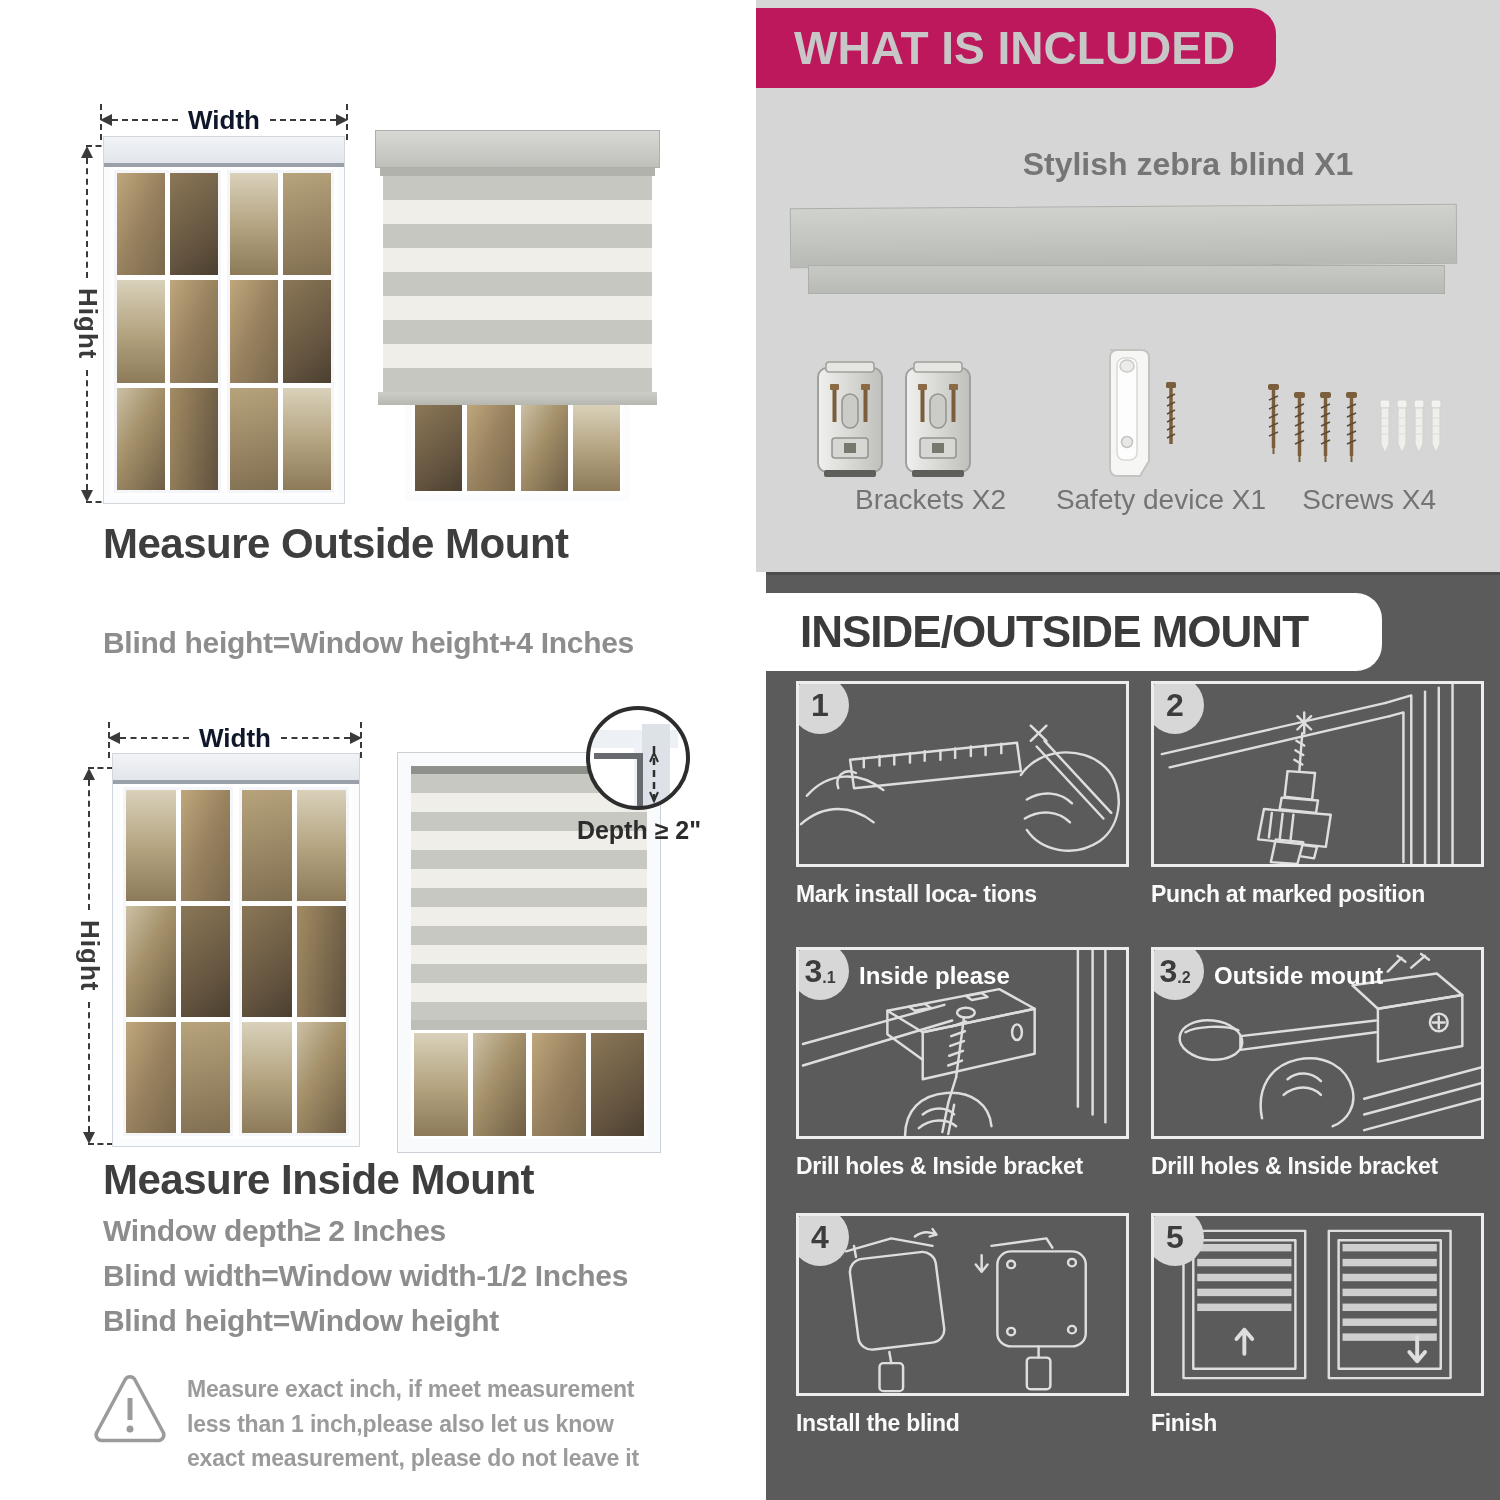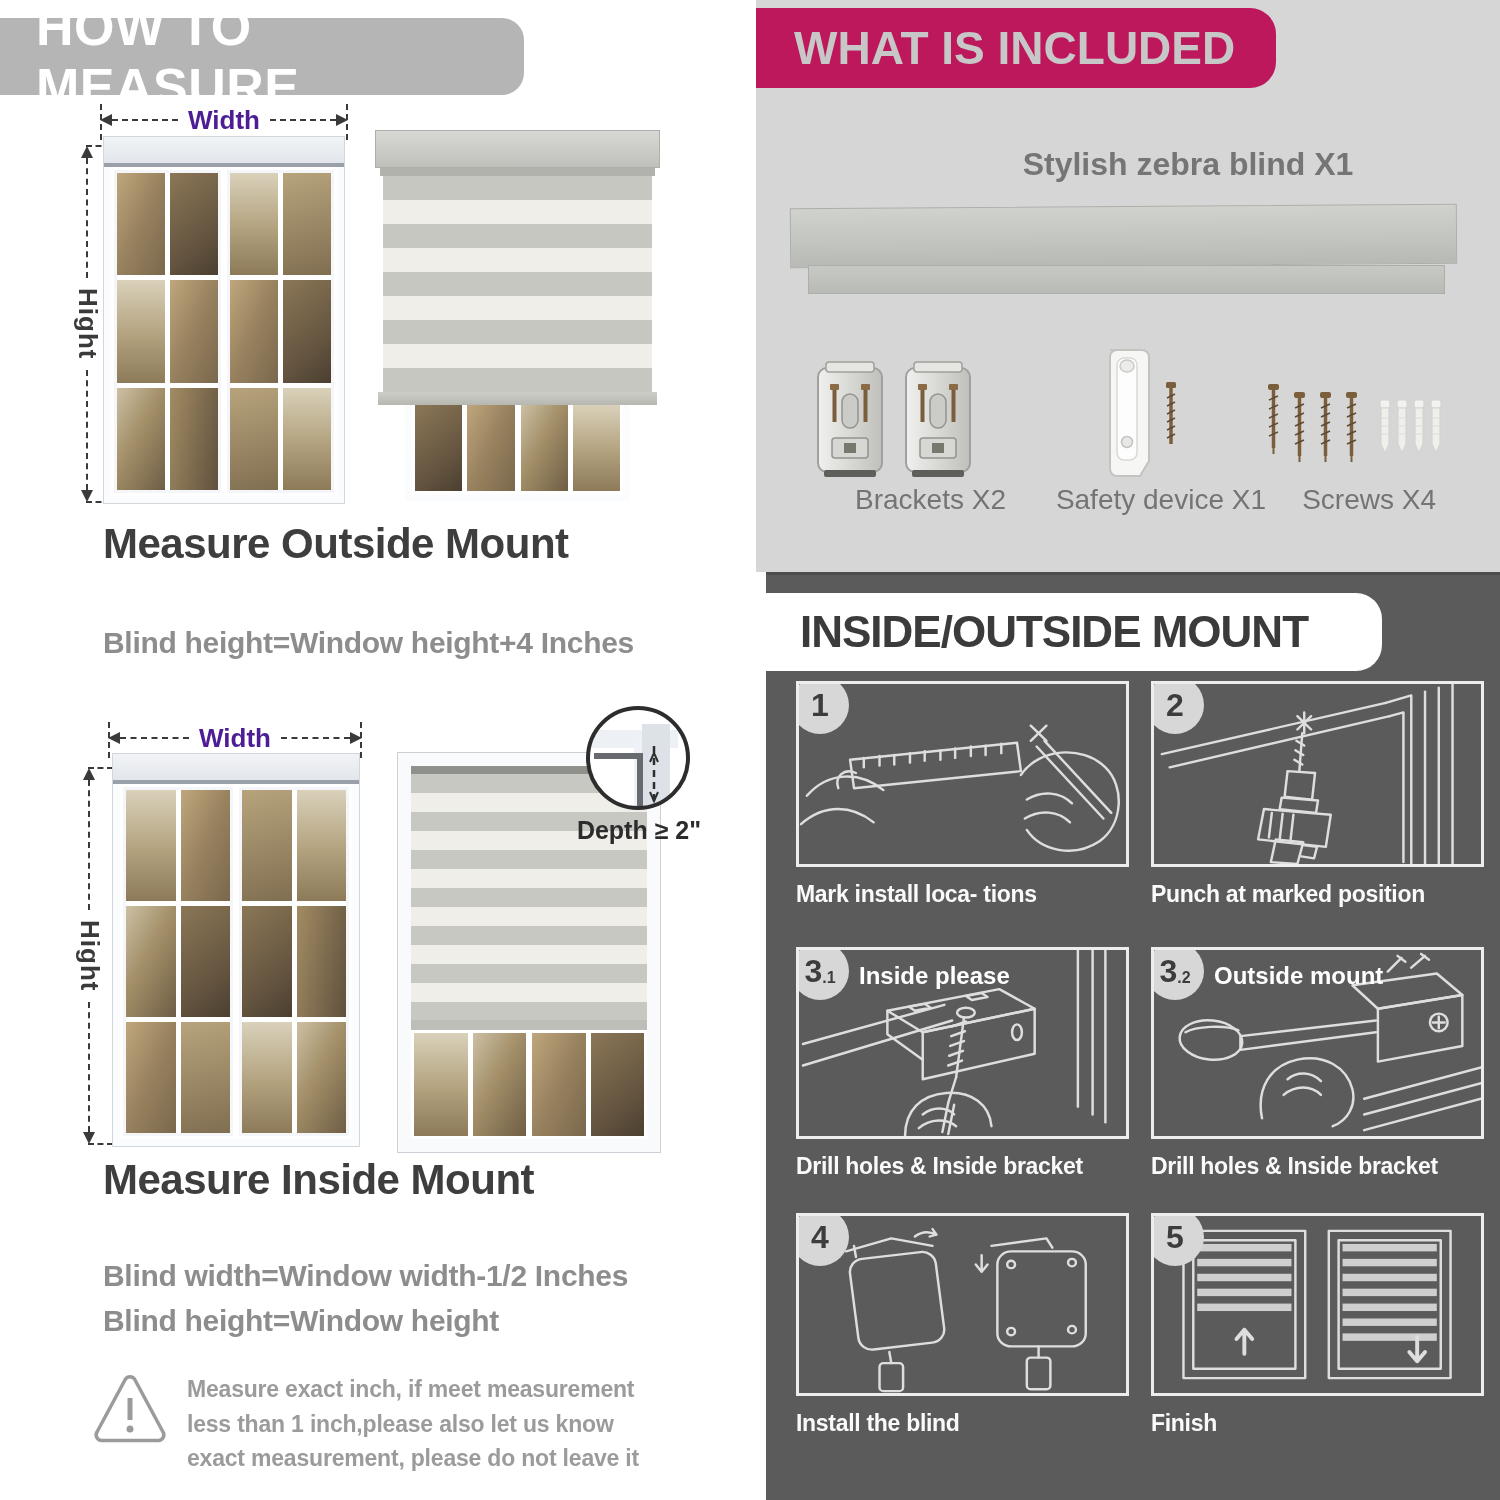--- a/index.html
+++ b/index.html
@@ -13,21 +13,21 @@
   
   .badge{position:absolute;display:flex;align-items:center;font-weight:bold;box-sizing:border-box;}
   .badge-gray{left:0;top:18px;width:524px;height:77px;background:#b5b5b5;color:#ffffff;
               border-radius:0 22px 22px 0;font-size:52px;padding-left:36px;letter-spacing:0.5px;}
   .rt-h{left:0;top:8px;width:520px;height:80px;background:#be185d;color:#c7c7c7;
         border-radius:0 26px 26px 0;font-size:46px;padding-left:38px;}
   .rb-h{left:0;top:18px;width:616px;height:78px;background:#ffffff;color:#3b3b3b;
         border-radius:0 26px 26px 0;font-size:44px;padding-left:34px;letter-spacing:-1px;}
 
   
-  .dim-h{position:absolute;display:flex;align-items:center;color:#4c1d95;height:24px;}
+  .dim-h{position:absolute;display:flex;align-items:center;color:#0f172a;height:24px;}
   .dim-h .hline{flex:1;height:0;border-top:2px dashed #3a3a3a;}
   .dim-h .dim-lbl{padding:0 10px;font-size:26px;font-weight:bold;line-height:1;}
   .dim-h::before,.dim-h::after{content:"";position:absolute;top:-4px;height:36px;border-left:2px dashed #3a3a3a;}
   .dim-h::before{left:0;}.dim-h::after{right:0;}
   .ah{width:0;height:0;display:block;}
   .ah.l{border-top:6px solid transparent;border-bottom:6px solid transparent;border-right:12px solid #3a3a3a;}
   .ah.r{border-top:6px solid transparent;border-bottom:6px solid transparent;border-left:12px solid #3a3a3a;}
   .dim-v{position:absolute;display:flex;flex-direction:column;align-items:center;color:#3a3a3a;width:30px;}
   .dim-v .vline{flex:1;width:0;border-left:2px dashed #3a3a3a;}
   .dim-v .dim-lbl{writing-mode:vertical-rl;font-size:26px;font-weight:bold;padding:10px 0;letter-spacing:1px;}
@@ -102,23 +102,20 @@
   .step-tag{position:absolute;top:12px;left:60px;color:#fff;font-weight:bold;font-size:24px;z-index:2;}
   .step-caption{margin-top:14px;color:#fafafa;font-weight:bold;font-size:23px;letter-spacing:-0.3px;}
 </style>
 </head>
 <body>
 
 <div class="canvas">
 
   <section class="left">
 
-    <div class="badge badge-gray">
-      <span>HOW TO MEASURE</span>
-    </div>
 
     <div class="dim-h" style="left:100px;top:108px;width:248px;">
       <span class="ah l"></span>
       <span class="hline"></span>
       <span class="dim-lbl">Width</span>
       <span class="hline"></span>
       <span class="ah r"></span>
     </div>
 
     <div class="dim-v" style="left:72px;top:146px;height:356px;">
@@ -241,20 +238,21 @@
           <path d="M 70,42 V 106" stroke="#2e2e2e" stroke-width="2.5" stroke-dasharray="7 5" fill="none"></path>
           <path d="M 66,58 l 4,-9 l 4,9" fill="none" stroke="#2e2e2e" stroke-width="2"></path>
           <path d="M 66,88 l 4,9 l 4,-9" fill="none" stroke="#2e2e2e" stroke-width="2"></path>
         </g>
         <circle cx="54" cy="54" r="50" fill="none" stroke="#2d2d2d" stroke-width="4"></circle>
       </svg>
     </div>
     <div class="depth-label" style="left:574px;top:816px;width:130px;">Depth ≥ 2"</div>
 
     <p class="h2" style="left:103px;top:1156px;">Measure Inside Mount</p>
+    <p class="subline" style="left:103px;top:1214px;">Window depth≥ 2 Inches</p>
     <p class="subline" style="left:103px;top:1259px;">Blind width=Window width-1/2 Inches</p>
     <p class="subline" style="left:103px;top:1304px;">Blind height=Window height</p>
 
     <div class="warn-icon" style="left:92px;top:1372px;">
       <svg viewBox="0 0 76 72" width="76" height="72">
         <path d="M33.5,7 a5.5,5.5 0 0 1 9,0 L71,60 a5.5,5.5 0 0 1 -4.7,8.4 H9.7 A5.5,5.5 0 0 1 5,60 Z" fill="none" stroke="#9b9b9b" stroke-width="3.5" stroke-linejoin="round"></path>
         <line x1="38" y1="26" x2="38" y2="48" stroke="#9b9b9b" stroke-width="5"></line>
         <circle cx="38" cy="57" r="3.5" fill="#9b9b9b"></circle>
       </svg>
     </div>

